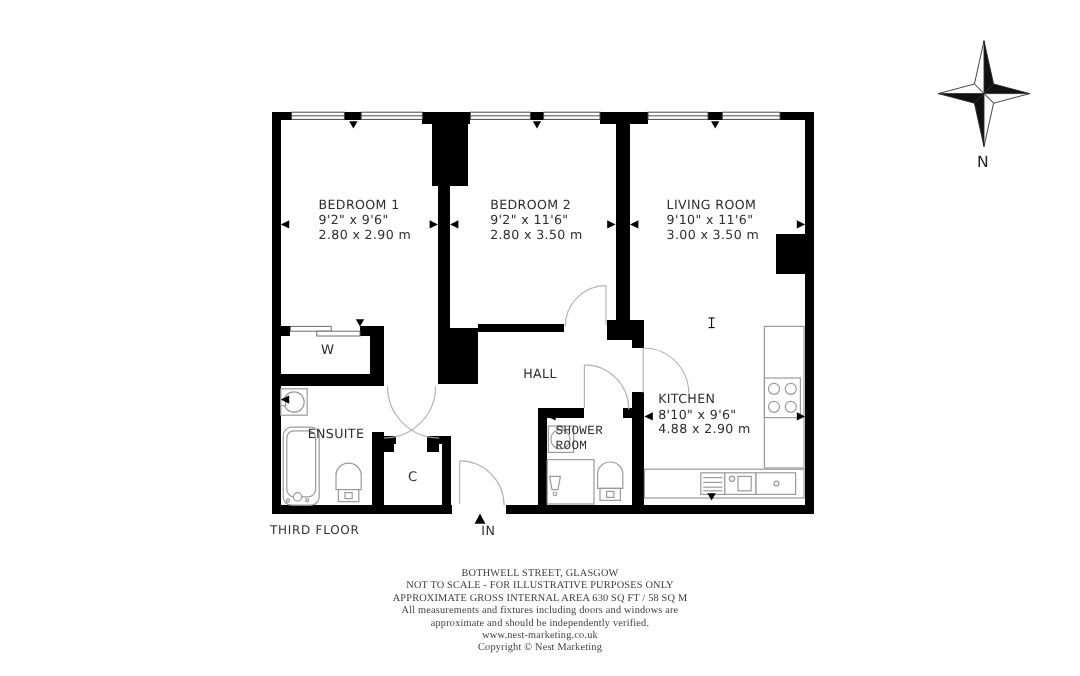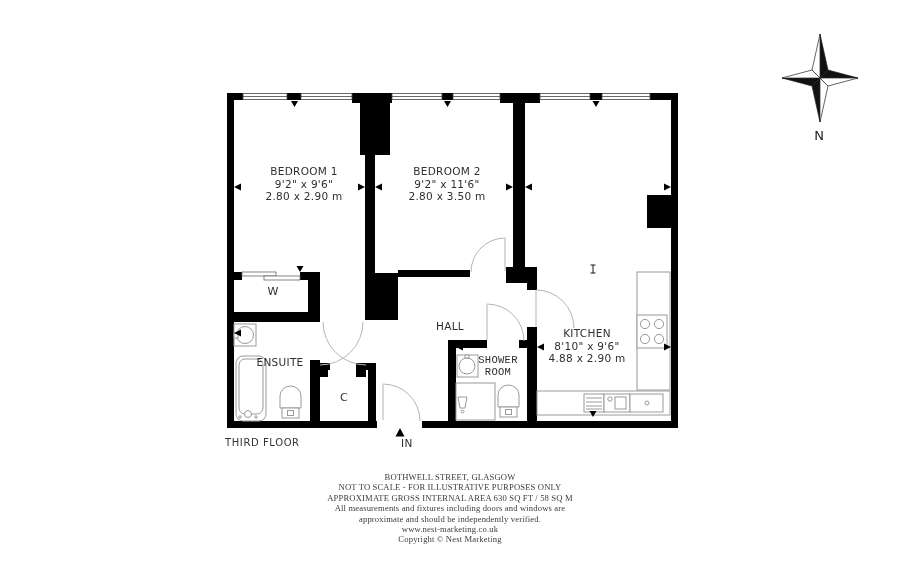--- a/index.html
+++ b/index.html
@@ -1,19 +1,19 @@
 <!DOCTYPE html>
 <html><head>
 <meta charset="utf-8">
 <style>
   html,body{margin:0;padding:0;background:#fff;}
   .canvas{position:relative;width:900px;height:563px;background:#fff;overflow:hidden;
           font-family:"DejaVu Sans","Liberation Sans",sans-serif;}
   .plan-svg{position:absolute;left:0;top:0;}
-  .lbl{position:absolute;transform:translateX(-50%);text-align:center;
+  .lbl{position:absolute;transform:translateX(-50%);
        font-size:10.5px;line-height:12.6px;letter-spacing:.3px;color:#2e2e2e;white-space:nowrap;}
   .lbl.small{font-size:11px;}
   .lbl.wrap{white-space:normal;width:70px;line-height:11.5px;font-family:Liberation Mono, monospace;}
   .floor-lbl{position:absolute;left:225px;top:437px;font-size:10px;letter-spacing:.6px;color:#333;}
   .in-lbl{position:absolute;left:407px;top:437px;transform:translateX(-50%);
           font-size:10.5px;letter-spacing:.5px;color:#2e2e2e;}
   .n-lbl{position:absolute;left:819px;top:128px;transform:translateX(-50%);
          font-size:13px;color:#222;}
   .footer{position:absolute;left:0;right:0;top:472px;text-align:center;color:#3c3c3c;}
   .footer div{font-size:8.6px;line-height:10.4px;letter-spacing:.15px;font-family:Liberation Serif, serif;}
@@ -234,28 +234,33 @@
     <div>9'2" x 9'6"</div>
     <div>2.80 x 2.90 m</div>
   </div>
 
   <div class="lbl" style="left:447px;top:165px">
     <div>BEDROOM 2</div>
     <div>9'2" x 11'6"</div>
     <div>2.80 x 3.50 m</div>
   </div>
 
+  <div class="lbl" style="left:594px;top:165px">
+    <div>LIVING ROOM</div>
+    <div>9'10" x 11'6"</div>
+    <div>3.00 x 3.50 m</div>
+  </div>
 
   <div class="lbl" style="left:587px;top:327px">
     <div>KITCHEN</div>
     <div>8'10" x 9'6"</div>
     <div>4.88 x 2.90 m</div>
   </div>
 
-  <div class="lbl" style="left:450px;top:320px">HALL</div>
+  <div class="lbl" style="left:450px;top:306px">HALL</div>
 
   <div class="lbl" style="left:280px;top:356px">ENSUITE</div>
 
   <div class="lbl wrap" style="left:498px;top:355px">SHOWER ROOM</div>
 
   <div class="lbl small" style="left:273px;top:286px">W</div>
 
   <div class="lbl small" style="left:344px;top:392px">C</div>
 
   <div class="floor-lbl">THIRD FLOOR</div>

